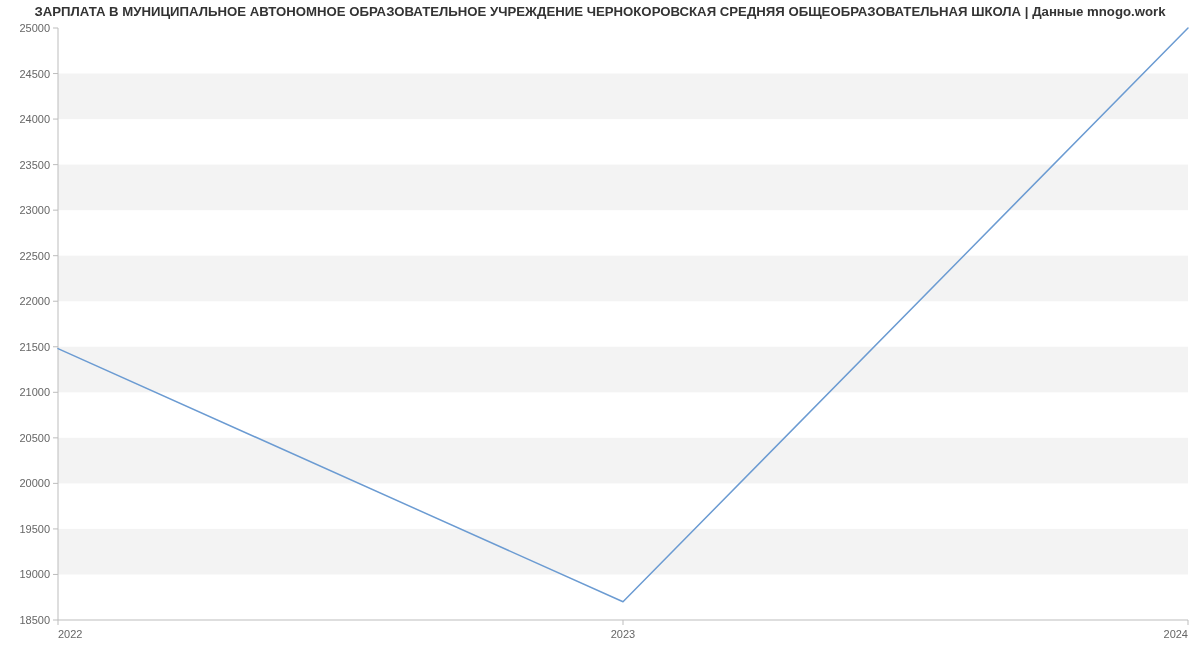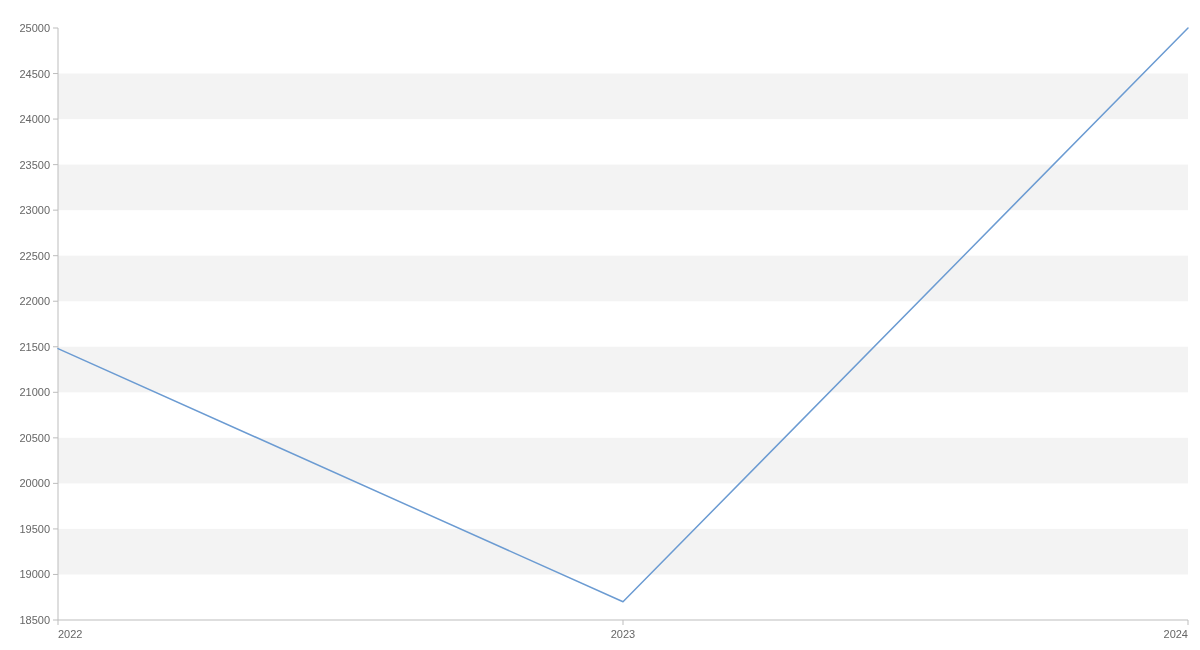--- a/index.html
+++ b/index.html
@@ -32,20 +32,21 @@
   .grid-band { fill: #f3f3f3; }
   .axis-line { stroke: #bdbdbd; stroke-width: 1; }
   .tick-line { stroke: #bdbdbd; stroke-width: 1; }
   .tick-text { font-size: 11px; fill: #666; }
   .series-line { fill: none; stroke: #6b9bd2; stroke-width: 1.5; stroke-linejoin: round; stroke-linecap: round; }
 </style>
 </head>
 <body>
 
 <div class="chart-wrap">
+  <div class="chart-title">ЗАРПЛАТА В МУНИЦИПАЛЬНОЕ АВТОНОМНОЕ ОБРАЗОВАТЕЛЬНОЕ УЧРЕЖДЕНИЕ ЧЕРНОКОРОВСКАЯ СРЕДНЯЯ ОБЩЕОБРАЗОВАТЕЛЬНАЯ ШКОЛА | Данные mnogo.work</div>
   <svg id="chart-svg" width="1200" height="650">
       <rect x="58" y="528.9230769230769" width="1130" height="45.53846153846155" class="grid-band"></rect>
       <rect x="58" y="437.8461538461538" width="1130" height="45.53846153846155" class="grid-band"></rect>
       <rect x="58" y="346.7692307692308" width="1130" height="45.53846153846155" class="grid-band"></rect>
       <rect x="58" y="255.69230769230768" width="1130" height="45.53846153846155" class="grid-band"></rect>
       <rect x="58" y="164.61538461538458" width="1130" height="45.538461538461576" class="grid-band"></rect>
       <rect x="58" y="73.5384615384615" width="1130" height="45.538461538461576" class="grid-band"></rect>
       <line x1="58" y1="28" x2="58" y2="620" class="axis-line"></line>
       <line x1="58" y1="620" x2="1188" y2="620" class="axis-line"></line>
       <line x1="53" y1="620" x2="58" y2="620" class="tick-line"></line>

